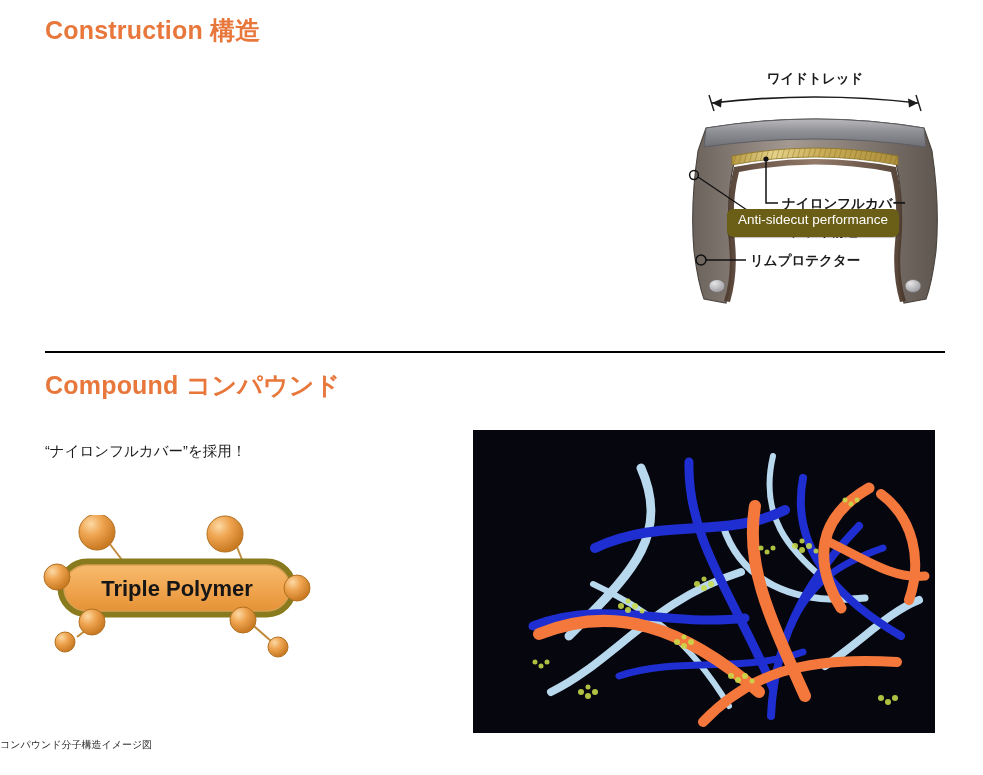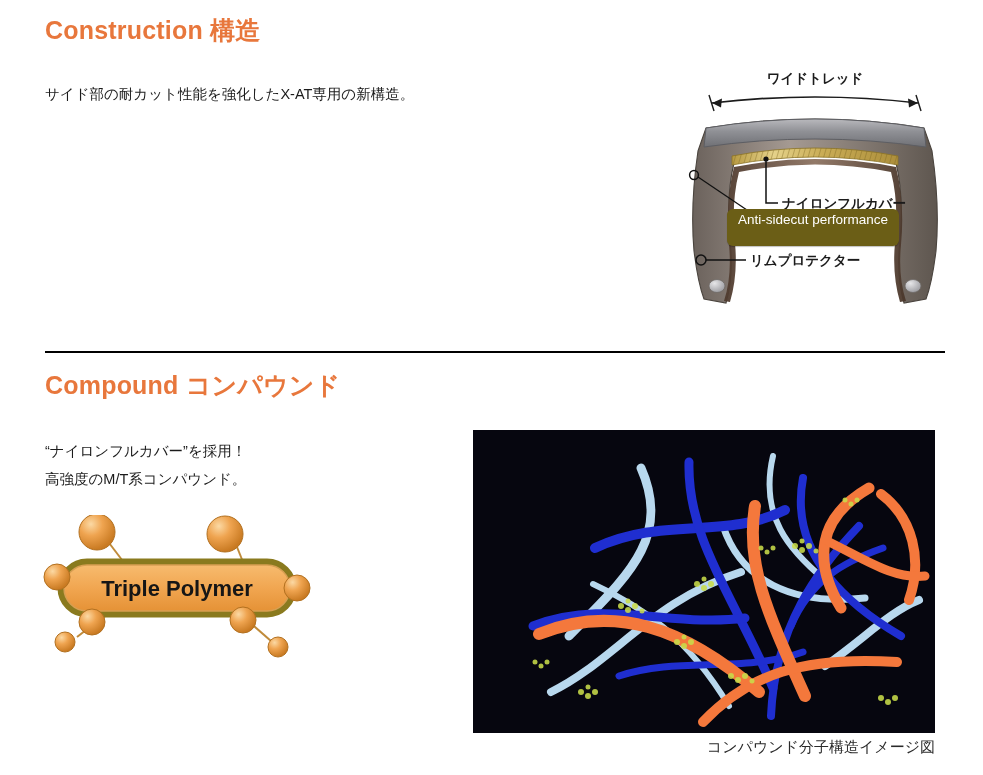--- a/index.html
+++ b/index.html
@@ -45,58 +45,56 @@
   #tire-figure svg{display:block;}
 
   .dia-label{
     font-family:"Liberation Sans","DejaVu Sans",sans-serif;
     font-size:13.5px;font-weight:bold;fill:#1b1b1b;
   }
 
   
   #anti-sidecut-badge{
     position:absolute;left:727px;top:209px;
-    padding:3px 11px 19px 11px;
+    padding:3px 11px 10px 11px;
     background:#6b5e16;
     border-radius:6px;
     color:#ffffff;
     font-size:13.5px;
     white-space:nowrap;
     box-shadow:0 1px 1px rgba(0,0,0,.25);
   }
 
   
   #triple-polymer-figure{position:absolute;left:35px;top:515px;width:290px;height:145px;}
 
   
   #compound-photo{
     position:absolute;left:473px;top:430px;width:462px;height:303px;
     background:#06060f;overflow:hidden;
   }
   #compound-photo svg{display:block;}
 
   #compound-caption{
     position:absolute;left:0;top:738px;width:935px;
-    text-align:right;
-    font-size:15px;color:#2a2a2a;
+    font-size:10px;color:#2a2a2a;
     white-space:nowrap;
   }
 </style>
 </head>
 <body>
 
 <div class="page">
 
   <div class="section-title" id="construction-title">
     <span>Construction</span>
     <span class="jp">構造</span>
   </div>
 
   <div class="body-copy" id="construction-copy">
-    <div>サイド部の耐カット性能を強化したX-AT専用の新構造。</div>
   </div>
 
   <div id="tire-figure">
     <svg width="310" height="250" viewBox="0 0 310 250" xmlns="http://www.w3.org/2000/svg">
       <defs>
         <linearGradient id="treadGrad" x1="0" y1="0" x2="0" y2="1">
           <stop offset="0%" stop-color="#b9b9bd"></stop>
           <stop offset="45%" stop-color="#8f9095"></stop>
           <stop offset="100%" stop-color="#6f7075"></stop>
         </linearGradient>
@@ -201,21 +199,20 @@
 
   <div class="divider"></div>
 
   <div class="section-title" id="compound-title">
     <span>Compound</span>
     <span class="jp">コンパウンド</span>
   </div>
 
   <div class="body-copy" id="compound-copy">
     <div>“ナイロンフルカバー”を採用！</div>
-    <div>高強度のM/T系コンパウンド。</div>
   </div>
 
   <div id="triple-polymer-figure">
     <svg width="290" height="145" viewBox="0 0 290 145" xmlns="http://www.w3.org/2000/svg">
       <defs>
         <radialGradient id="sphGrad" cx="33%" cy="28%" r="72%">
           <stop offset="0%" stop-color="#fbd9a4"></stop>
           <stop offset="45%" stop-color="#efa450"></stop>
           <stop offset="100%" stop-color="#c97a22"></stop>
         </radialGradient>

